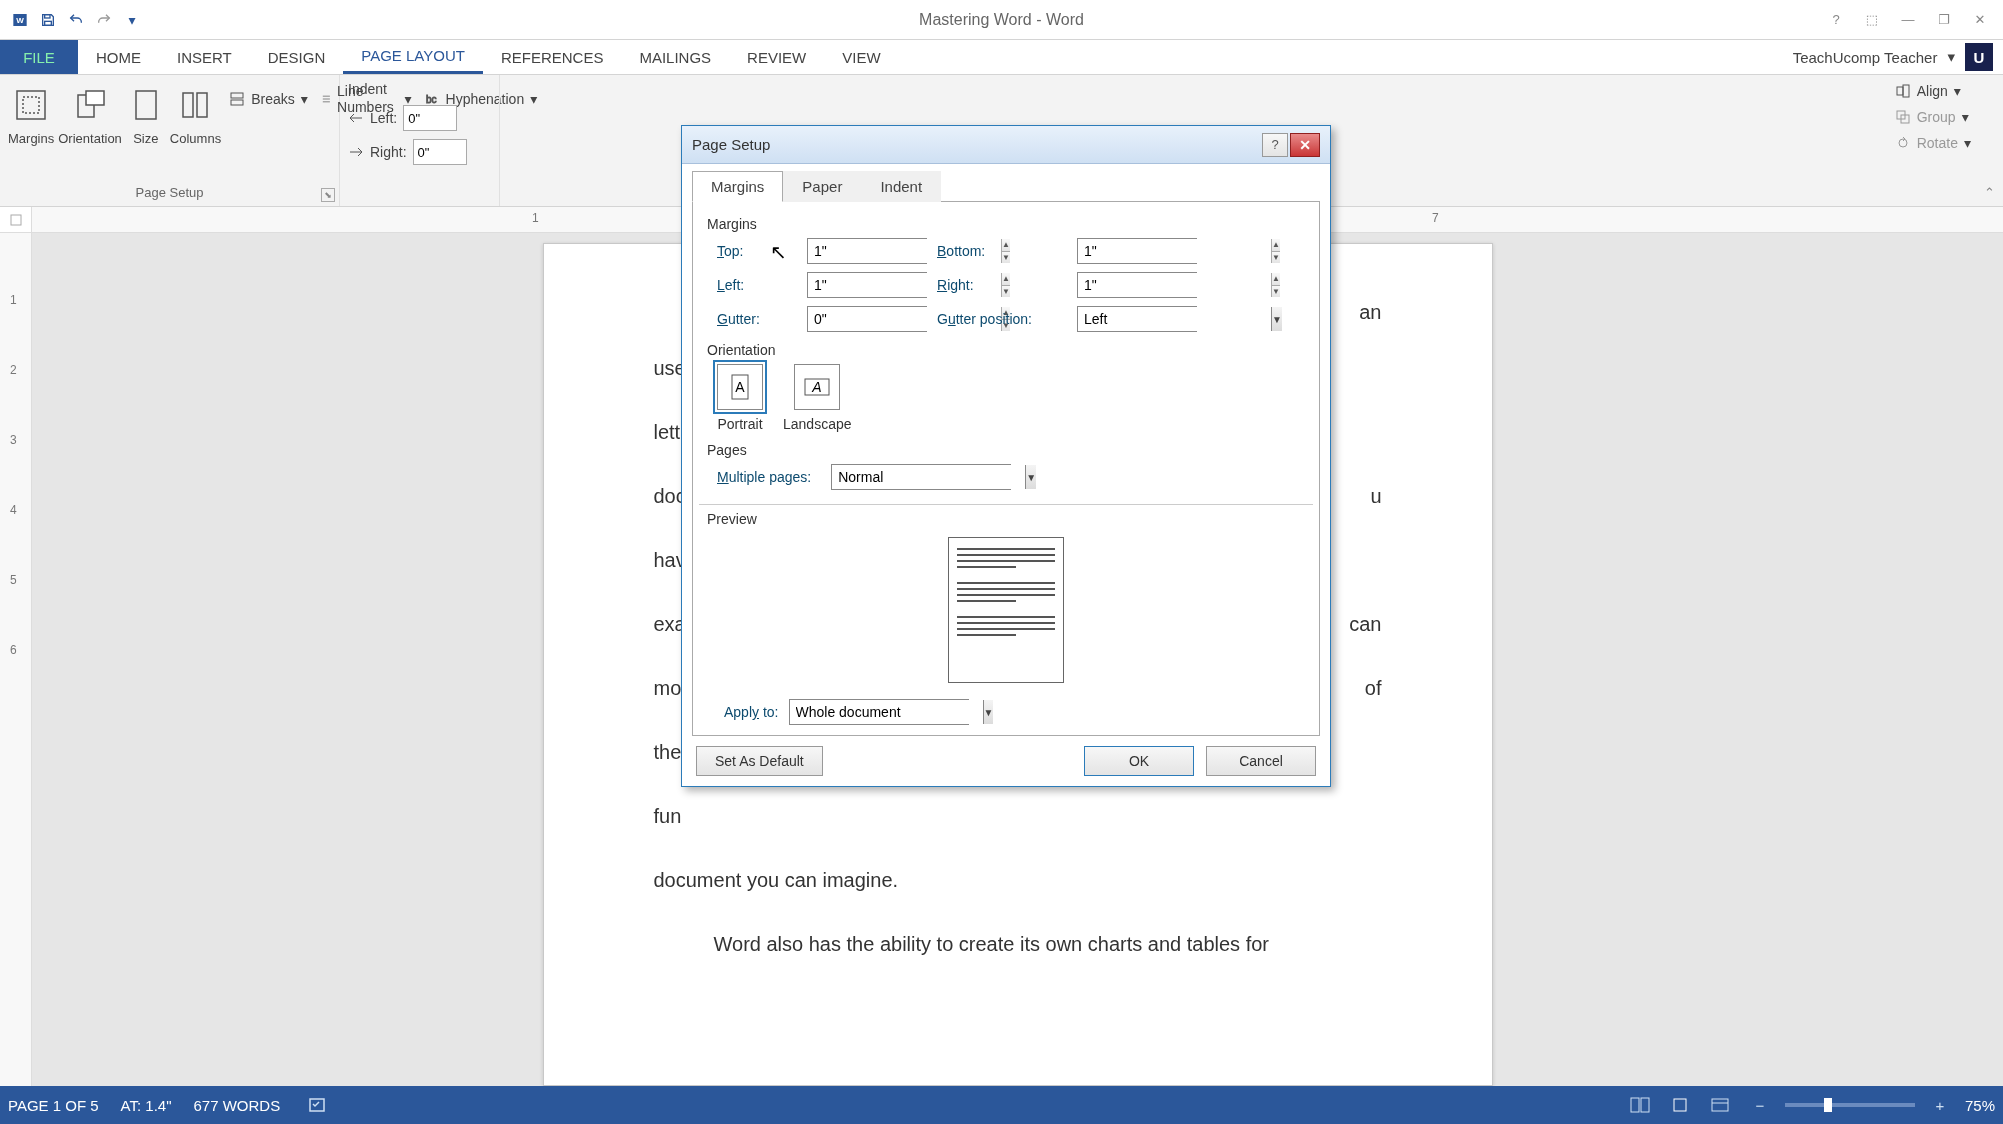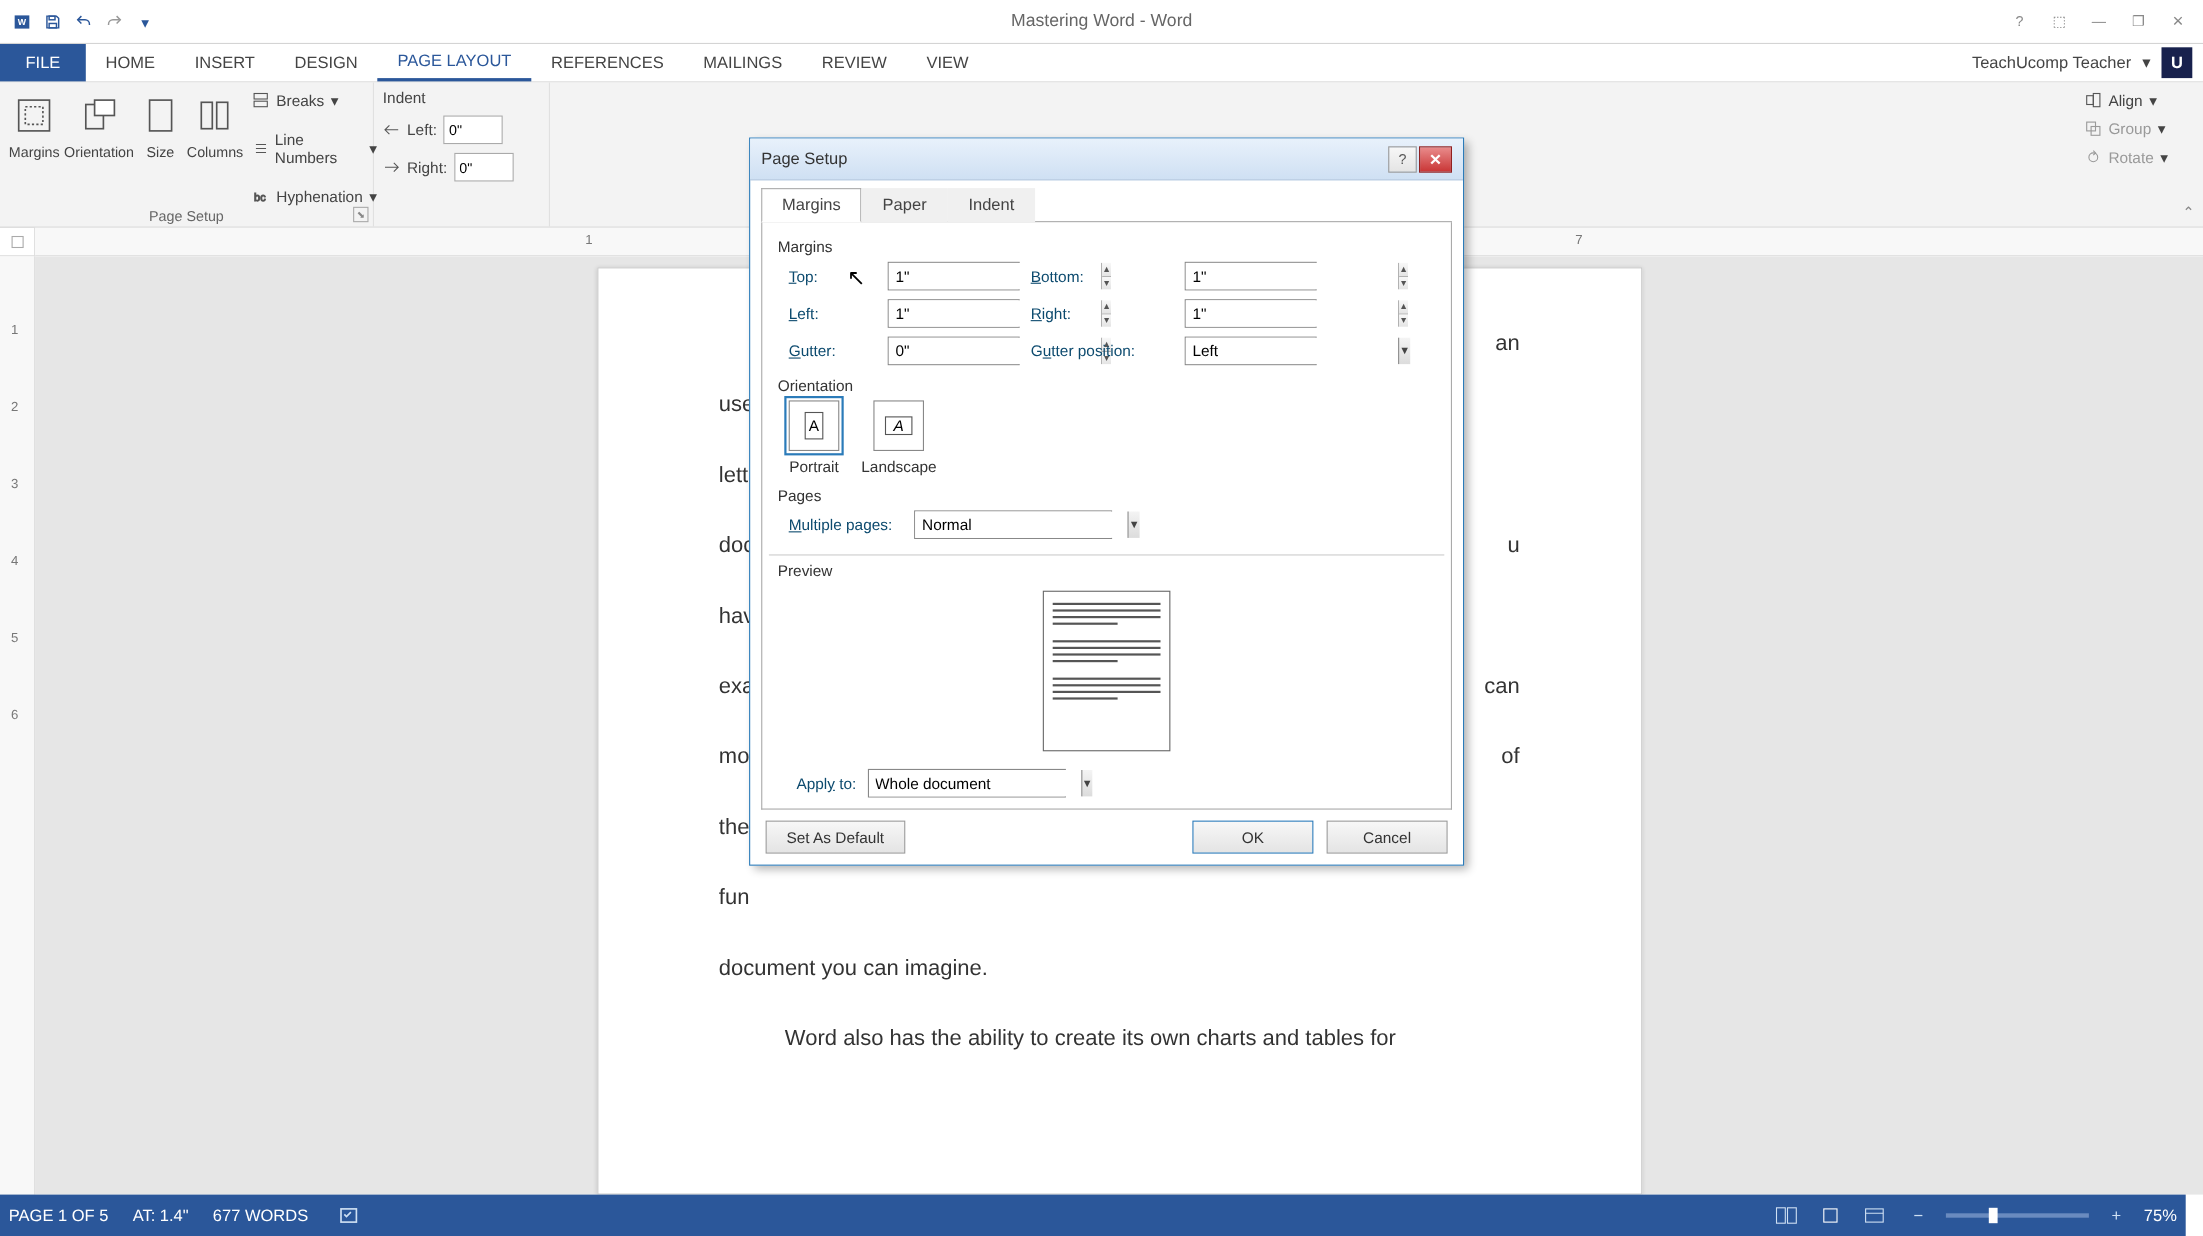--- a/index.html
+++ b/index.html
@@ -9,36 +9,36 @@
 .titlebar { height: 40px; background: #fff; display: flex; align-items: center; border-bottom: 1px solid #d4d4d4; position: relative; }
 .qat { display: flex; gap: 4px; padding: 0 8px; align-items: center; }
 .qat-icon { width: 24px; height: 24px; display: flex; align-items: center; justify-content: center; color: #2b579a; font-size: 14px; }
 .qat-icon svg { width: 16px; height: 16px; }
 .title-text { position: absolute; left: 50%; transform: translateX(-50%); font-size: 16px; color: #666; }
 .title-right { margin-left: auto; display: flex; gap: 6px; padding-right: 8px; align-items: center; }
 .win-btn { width: 30px; height: 24px; display: flex; align-items: center; justify-content: center; color: #888; font-size: 13px; }
 
 
 .ribbon-tabs { height: 35px; background: #fff; display: flex; align-items: stretch; border-bottom: 1px solid #d4d4d4; }
-.tab-file { background: #2b579a; color: #ffffff; width: 78px; display: flex; align-items: center; justify-content: center; font-size: 15px; }
+.tab-file { background: #2b579a; color: #86efac; width: 78px; display: flex; align-items: center; justify-content: center; font-size: 15px; }
 .tab { padding: 0 18px; display: flex; align-items: center; font-size: 15px; color: #444; cursor: pointer; }
 .tab.active { color: #2b579a; border-bottom: 3px solid #2b579a; }
 .user-area { margin-left: auto; display: flex; align-items: center; gap: 10px; padding-right: 10px; font-size: 15px; color: #444; }
 .user-badge { width: 28px; height: 28px; background: #18214d; color: #fff; display: flex; align-items: center; justify-content: center; font-weight: bold; }
 
 
 .ribbon-body { height: 132px; background: #f3f3f3; border-bottom: 1px solid #d4d4d4; display: flex; position: relative; }
 .rgroup { display: flex; flex-direction: column; border-right: 1px solid #e0e0e0; padding: 4px 8px; position: relative; }
 .rgroup-content { flex: 1; display: flex; align-items: flex-start; gap: 4px; }
 .rgroup-label { text-align: center; font-size: 13px; color: #666; padding-bottom: 2px; }
 .rgroup-launcher { position: absolute; bottom: 4px; right: 4px; width: 14px; height: 14px; border: 1px solid #aaa; font-size: 9px; display: flex; align-items: center; justify-content: center; color: #888; }
 .big-btn { display: flex; flex-direction: column; align-items: center; width: 64px; padding-top: 4px; gap: 4px; font-size: 13px; color: #444; }
 .big-btn-icon { width: 40px; height: 44px; display: flex; align-items: center; justify-content: center; }
 .big-btn-icon svg { width: 36px; height: 36px; }
-.small-btns { display: flex; flex-direction: column; gap: 16px; padding-top: 2px; }
+.small-btns { display: flex; gap: 4px; padding-top: 2px; }
 .small-btn { display: flex; align-items: center; gap: 6px; font-size: 14px; color: #444; padding: 2px 4px; }
 .small-btn svg { width: 16px; height: 16px; }
 .indent-label { font-size: 14px; color: #444; padding: 2px 0; }
 .indent-row { display: flex; align-items: center; gap: 6px; font-size: 14px; color: #444; padding: 2px 0; }
 .indent-input { width: 54px; height: 26px; border: 1px solid #aaa; background: #fff; padding: 0 4px; font-size: 13px; }
 .collapse-ribbon { position: absolute; right: 8px; bottom: 6px; color: #888; font-size: 13px; }
 
 
 .ruler-area { height: 26px; background: #fff; display: flex; }
 .ruler-corner { width: 32px; border-right: 1px solid #ddd; border-bottom: 1px solid #ddd; display:flex; align-items:center; justify-content:center; }
@@ -90,21 +90,21 @@
 .preview-line { height: 2px; background: #555; }
 .preview-line.short { width: 60%; }
 .apply-row { display: flex; align-items: center; gap: 10px; margin-left: 17px; }
 .dlg-buttons { display: flex; align-items: center; padding: 10px 4px 0 4px; gap: 12px; }
 .btn { height: 30px; padding: 0 18px; background: linear-gradient(#f7f7f7,#e4e4e4); border: 1px solid #999; font-size: 14px; color: #333; display: flex; align-items: center; }
 .btn.primary { border: 1px solid #2b7bb9; }
 .spacer { flex: 1; }
 hr.sep { border: none; border-top: 1px solid #ccc; margin: 6px -8px; }
 
 
-.statusbar { position: absolute; bottom: 0; left: 0; right: 16px; height: 38px; background: #2b579a; color: #fff; display: flex; align-items: center; font-size: 15px; padding: 0 8px; gap: 22px; }
+.statusbar { position: absolute; bottom: 0; left: 0; right: 0; height: 38px; background: #2b579a; color: #fff; display: flex; align-items: center; font-size: 15px; padding: 0 8px; gap: 22px; }
 .status-right { margin-left: auto; display: flex; align-items: center; gap: 10px; }
 .view-btn { width: 30px; height: 24px; display: flex; align-items: center; justify-content: center; color: #cfe0f3; }
 .zoom-slider { width: 130px; height: 4px; background: #6a8bbf; position: relative; }
 .zoom-slider-thumb { position: absolute; top: -5px; left: 30%; width: 8px; height: 14px; background: #fff; }
 .cursor-arrow { position: absolute; top: 240px; left: 770px; z-index: 200; font-size: 20px; color: #000; pointer-events: none; }
 </style>
 </head>
 <body>
 
 <div class="titlebar">

